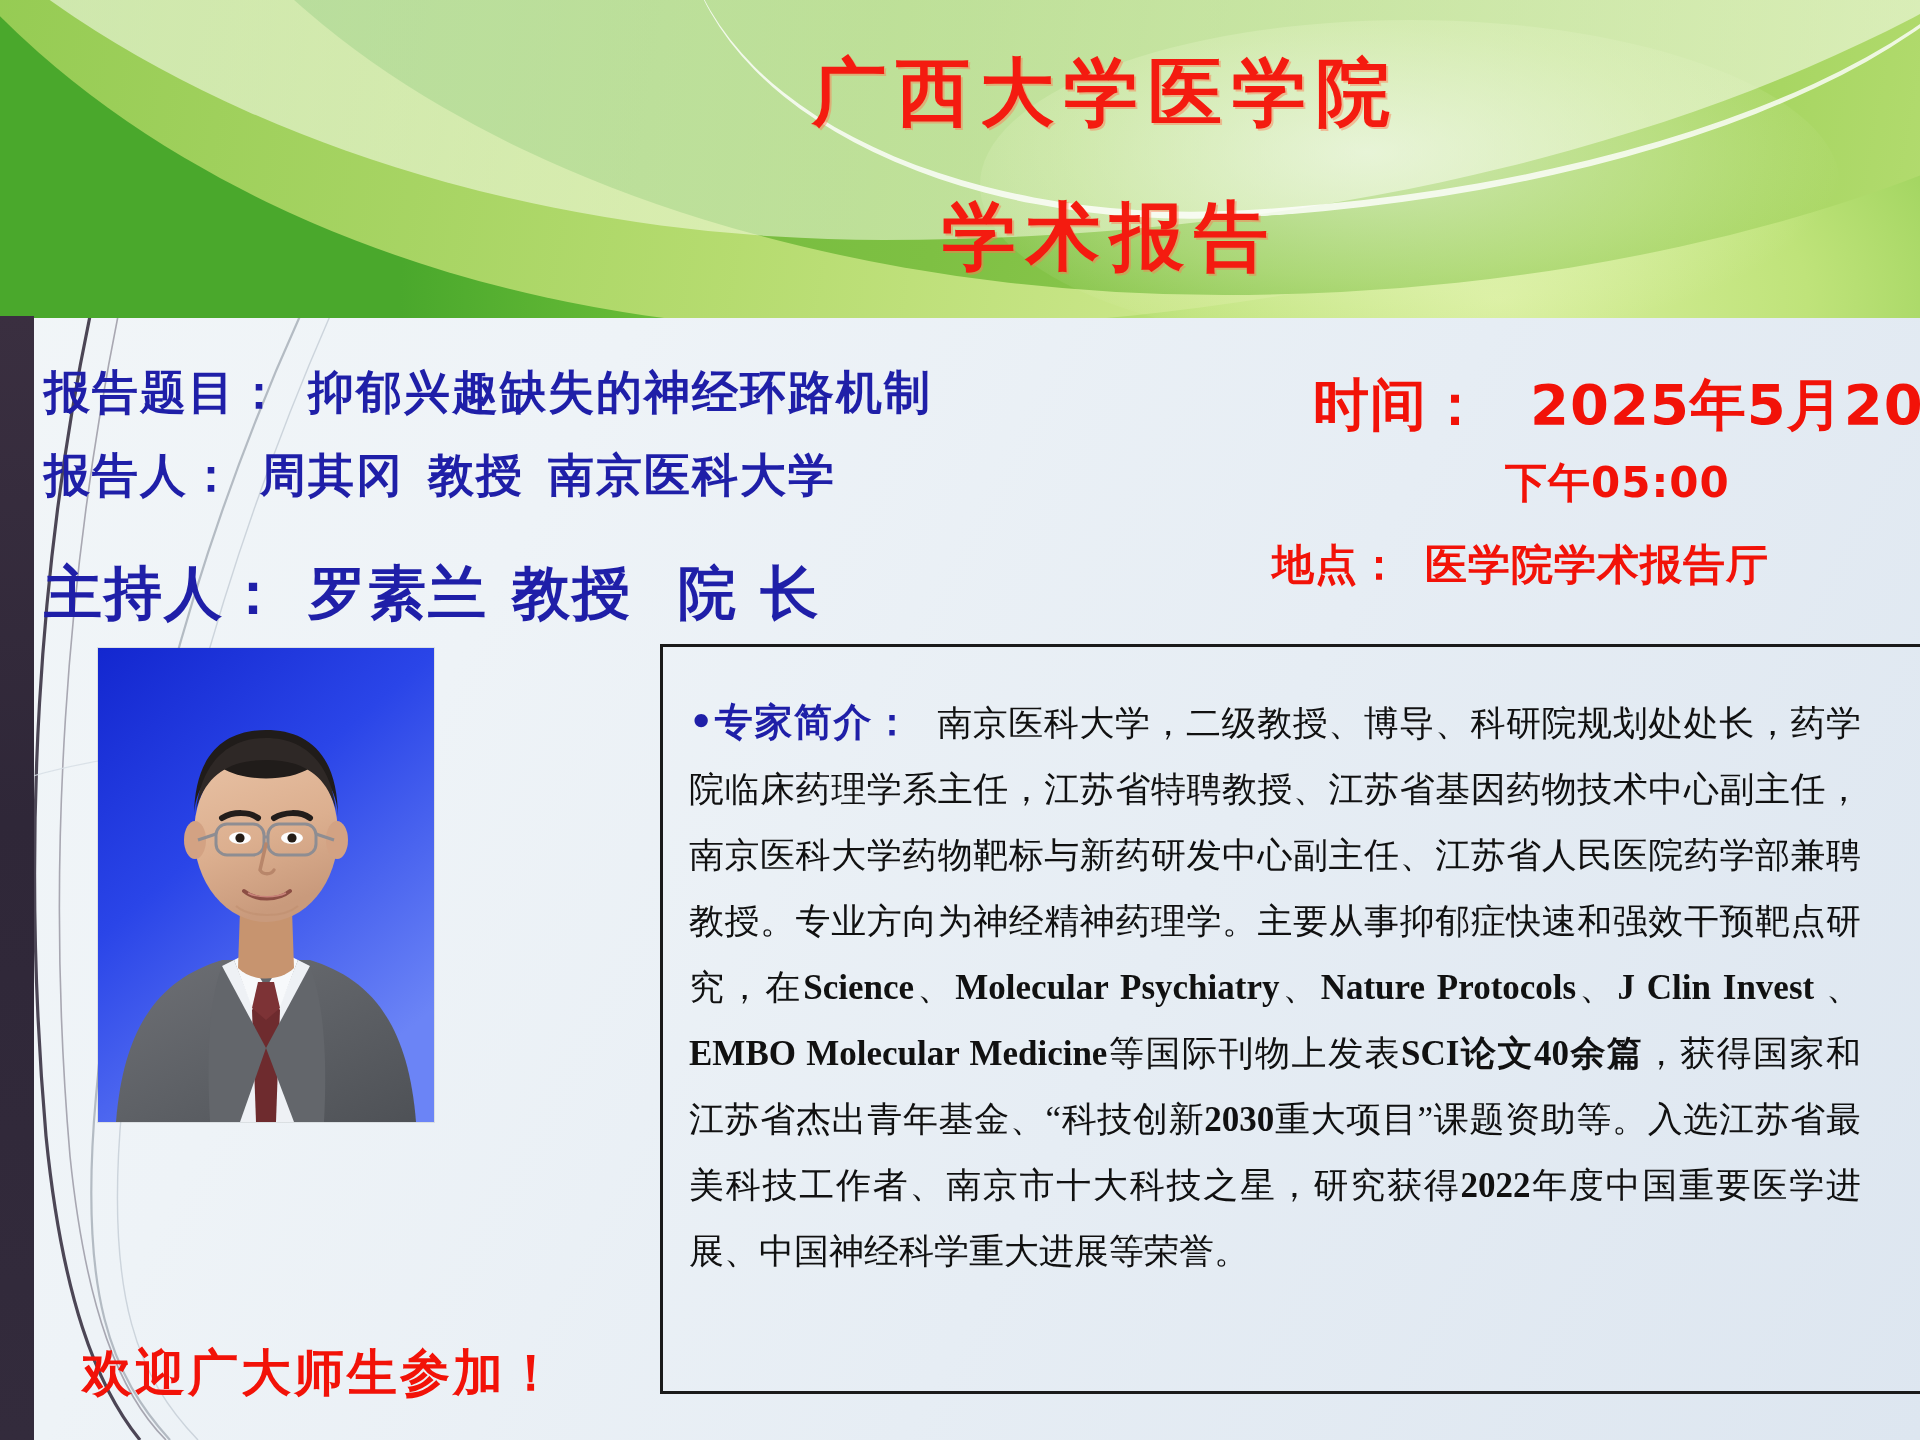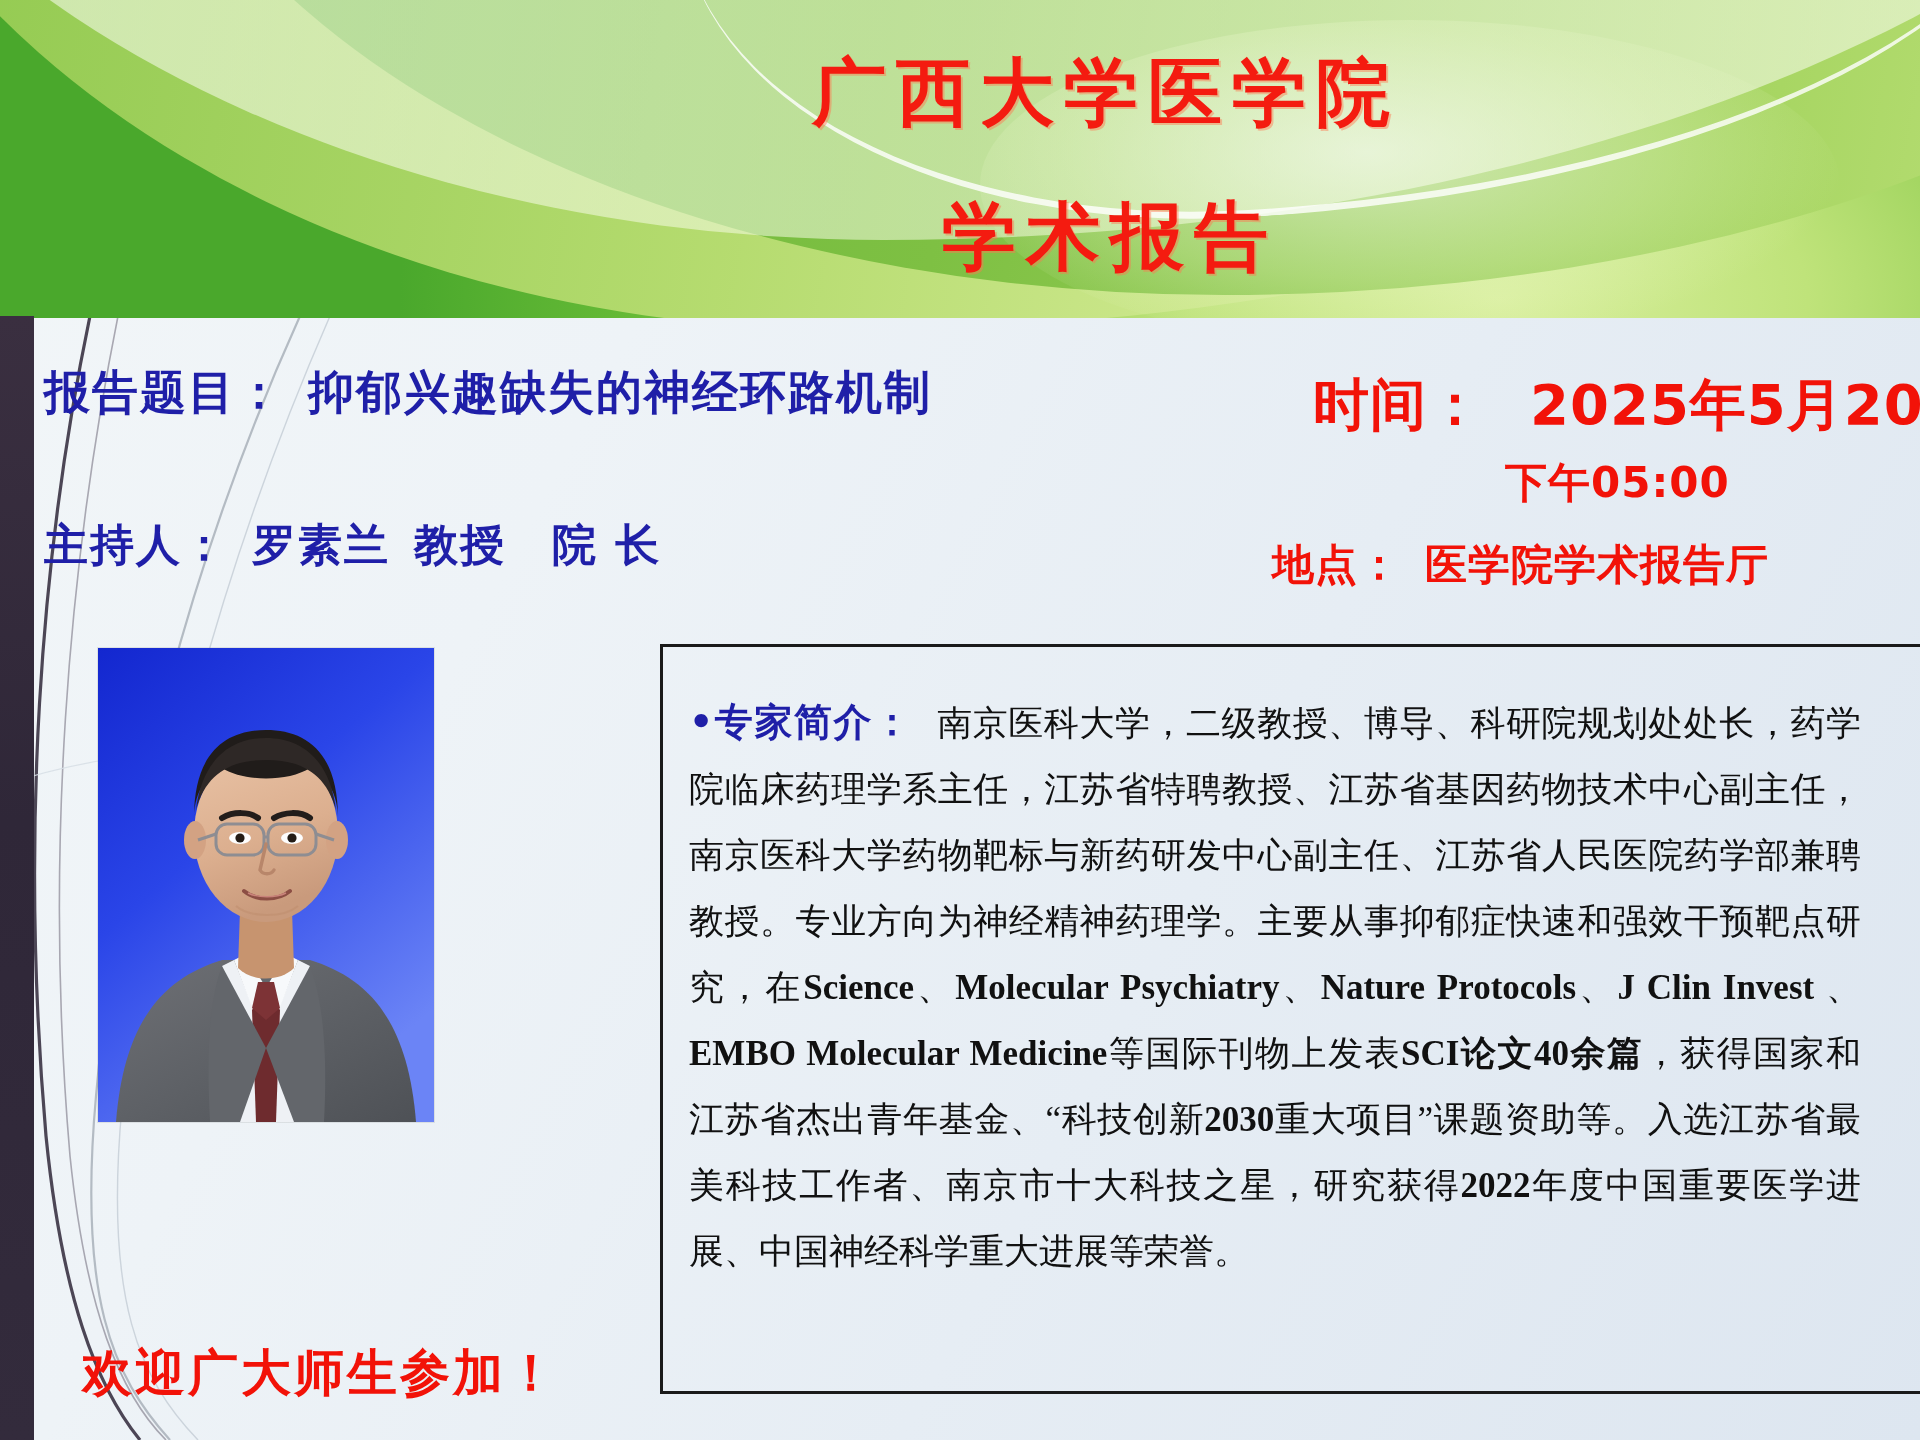--- a/index.html
+++ b/index.html
@@ -166,21 +166,21 @@
     font-family: "DejaVu Sans", "Liberation Sans", sans-serif;
     font-weight: bold;
     white-space: nowrap;
     z-index: 5;
   }
   .info-blue { color: #1f1fa8; }
   .info-red  { color: #f21208; }
 
   .row-title    { left: 44px;  top: 362px; font-size: 46px; letter-spacing: 2px; text-align: center; }
   .row-speaker  { left: 44px;  top: 445px; font-size: 46px; letter-spacing: 2px; }
-  .row-host     { left: 44px;  top: 516px; font-size: 44px; letter-spacing: 2px; }
+  .row-host     { left: 44px;  top: 555px; font-size: 58px; letter-spacing: 2px; }
 
   .row-time     { left: 1313px; top: 368px; font-size: 56px; letter-spacing: 1px; }
   .row-time-2   { left: 1505px; top: 455px; font-size: 42px; letter-spacing: 1px; }
   .row-venue    { left: 1272px; top: 537px; font-size: 42px; letter-spacing: 1px; }
 
   .gap-sm { display: inline-block; width: 24px; }
   .gap-md { display: inline-block; width: 46px; }
 
   
   .photo {
@@ -283,20 +283,23 @@
     <path d="M 118 0 C 68 250 44 540 70 840 C 86 995 120 1078 166 1124" fill="none" stroke="#6e6878" stroke-width="1.6" opacity=".55"></path>
     <path d="M 300 0 C 196 230 120 500 96 780 C 78 980 112 1060 170 1124" fill="none" stroke="#9aa3ad" stroke-width="2.2" opacity=".7"></path>
     <path d="M 330 0 C 226 238 148 508 122 790 C 104 985 140 1064 198 1124" fill="none" stroke="#c3ccd4" stroke-width="1.4" opacity=".8"></path>
     <path d="M 0 470 C 120 430 260 420 420 455" fill="none" stroke="#d7dfe6" stroke-width="1.2" opacity=".9"></path>
   </svg>
 
   <div class="info-line info-blue row-title">
     <span>报告题目：</span><span class="gap-sm"></span><span>抑郁兴趣缺失的神经环路机制</span>
   </div>
 
+  <div class="info-line info-blue row-speaker">
+    <span>报告人：</span><span class="gap-sm"></span><span>周其冈</span><span class="gap-sm"></span><span>教授</span><span class="gap-sm"></span><span>南京医科大学</span>
+  </div>
 
   <div class="info-line info-blue row-host">
     <span>主持人：</span><span class="gap-sm"></span><span>罗素兰</span><span class="gap-sm"></span><span>教授</span><span class="gap-md"></span><span>院 长</span>
   </div>
 
   <div class="info-line info-red row-time">
     <span>时间：</span><span class="gap-md"></span><span>2025年5月20日</span>
   </div>
 
   <div class="info-line info-red row-time-2">

